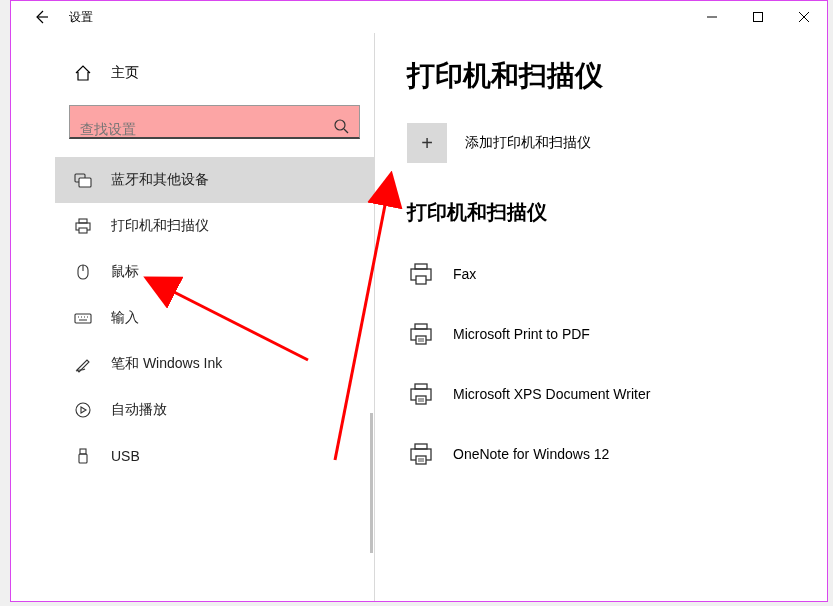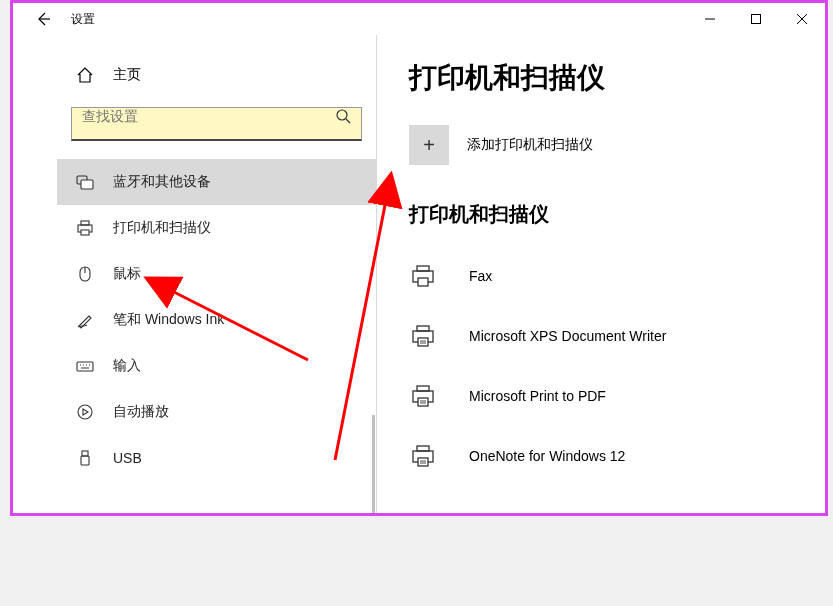--- a/index.html
+++ b/index.html
@@ -11,23 +11,23 @@
     width: 833px;
     height: 606px;
     position: relative;
     overflow: hidden;
   }
   .window {
     position: absolute;
     left: 10px;
     top: 0;
     width: 818px;
-    height: 516px;
+    height: 602px;
     background: #fff;
-    border: 3px solid #d946ef;
+    border: 1px solid #d946ef;
     display: flex;
     flex-direction: column;
   }
   .titlebar {
     height: 32px;
     display: flex;
     align-items: center;
     padding-left: 18px;
   }
   .back-btn {
@@ -68,25 +68,25 @@
   .home-row {
     display: flex;
     align-items: center;
     padding: 8px 18px;
     height: 40px;
     gap: 18px;
   }
   .searchbox {
     margin: 12px 14px 18px 14px;
     height: 34px;
-    background: #fef9c3;
+    background: #fca5a5;
     border: 1px solid #999;
     border-bottom: 2px solid #444;
     display: flex;
-    align-items: flex-start;
+    align-items: flex-end;
     padding: 0 10px;
   }
   .searchbox input {
     flex: 1;
     border: none;
     outline: none;
     font-size: 14px;
     color: #666;
     background: transparent;
   }
@@ -146,21 +146,21 @@
     background: #d9d9d9;
     display: flex;
     align-items: center;
     justify-content: center;
     font-size: 20px;
     color: #333;
   }
   .printer-item {
     display: flex;
     align-items: center;
-    gap: 32px;
+    gap: 18px;
     height: 60px;
   }
   .printer-icon {
     width: 28px;
     height: 28px;
     display: flex;
     align-items: center;
     justify-content: center;
   }
   .arrows-svg {
@@ -258,34 +258,34 @@
             <svg width="18" height="18" viewBox="0 0 18 18">
                 <rect x="4" y="2" width="10" height="14" rx="5" stroke="#333" stroke-width="1.1" fill="none"></rect>
                 <path d="M9 2 V8" stroke="#333" stroke-width="1.1"></path>
               </svg>
           </span>
           <span>鼠标</span>
         </div>
         <div class="nav-item">
           <span class="icon-slot">
             <svg width="18" height="18" viewBox="0 0 18 18">
+                <rect x="1" y="5" width="16" height="9" rx="1" stroke="#333" stroke-width="1.1" fill="none"></rect>
+                <path d="M4 8h1 M7 8h1 M10 8h1 M13 8h1 M5 11h8" stroke="#333" stroke-width="1.1"></path>
+              </svg>
+          </span>
+          <span>输入</span>
+        </div>
+        <div class="nav-item">
+          <span class="icon-slot">
+            <svg width="18" height="18" viewBox="0 0 18 18">
                 <path d="M3 15 L13 5 L15 7 L5 17 Z" stroke="#333" stroke-width="1.1" fill="none"></path>
                 <path d="M2 16 C5 14 8 16 11 14" stroke="#333" stroke-width="1.1" fill="none"></path>
               </svg>
           </span>
           <span>笔和 Windows Ink</span>
-        </div>
-        <div class="nav-item">
-          <span class="icon-slot">
-            <svg width="18" height="18" viewBox="0 0 18 18">
-                <rect x="1" y="5" width="16" height="9" rx="1" stroke="#333" stroke-width="1.1" fill="none"></rect>
-                <path d="M4 8h1 M7 8h1 M10 8h1 M13 8h1 M5 11h8" stroke="#333" stroke-width="1.1"></path>
-              </svg>
-          </span>
-          <span>输入</span>
         </div>
         <div class="nav-item">
           <span class="icon-slot">
             <svg width="18" height="18" viewBox="0 0 18 18">
                 <circle cx="9" cy="9" r="7" stroke="#333" stroke-width="1.1" fill="none"></circle>
                 <path d="M7 6 L12 9 L7 12 Z" stroke="#333" stroke-width="1.1" fill="none"></path>
               </svg>
           </span>
           <span>自动播放</span>
         </div>
@@ -326,32 +326,32 @@
       </div>
       <div class="printer-item">
         <span class="printer-icon">
           <svg width="26" height="26" viewBox="0 0 26 26">
               <rect x="3" y="8" width="20" height="11" stroke="#333" stroke-width="1.3" fill="none"></rect>
               <rect x="7" y="3" width="12" height="5" stroke="#333" stroke-width="1.3" fill="none"></rect>
               <rect x="8" y="15" width="10" height="8" stroke="#333" stroke-width="1.3" fill="#fff"></rect>
               <path d="M10 18h6M10 20h6" stroke="#333" stroke-width="0.9"></path>
             </svg>
         </span>
-        <span>Microsoft XPS Document Writer</span>
+        <span>Microsoft Print to PDF</span>
       </div>
       <div class="printer-item">
         <span class="printer-icon">
           <svg width="26" height="26" viewBox="0 0 26 26">
               <rect x="3" y="8" width="20" height="11" stroke="#333" stroke-width="1.3" fill="none"></rect>
               <rect x="7" y="3" width="12" height="5" stroke="#333" stroke-width="1.3" fill="none"></rect>
               <rect x="8" y="15" width="10" height="8" stroke="#333" stroke-width="1.3" fill="#fff"></rect>
               <path d="M10 18h6M10 20h6" stroke="#333" stroke-width="0.9"></path>
             </svg>
         </span>
-        <span>Microsoft Print to PDF</span>
+        <span>Microsoft XPS Document Writer</span>
       </div>
       <div class="printer-item">
         <span class="printer-icon">
           <svg width="26" height="26" viewBox="0 0 26 26">
               <rect x="3" y="8" width="20" height="11" stroke="#333" stroke-width="1.3" fill="none"></rect>
               <rect x="7" y="3" width="12" height="5" stroke="#333" stroke-width="1.3" fill="none"></rect>
               <rect x="8" y="15" width="10" height="8" stroke="#333" stroke-width="1.3" fill="#fff"></rect>
               <path d="M10 18h6M10 20h6" stroke="#333" stroke-width="0.9"></path>
             </svg>
         </span>

